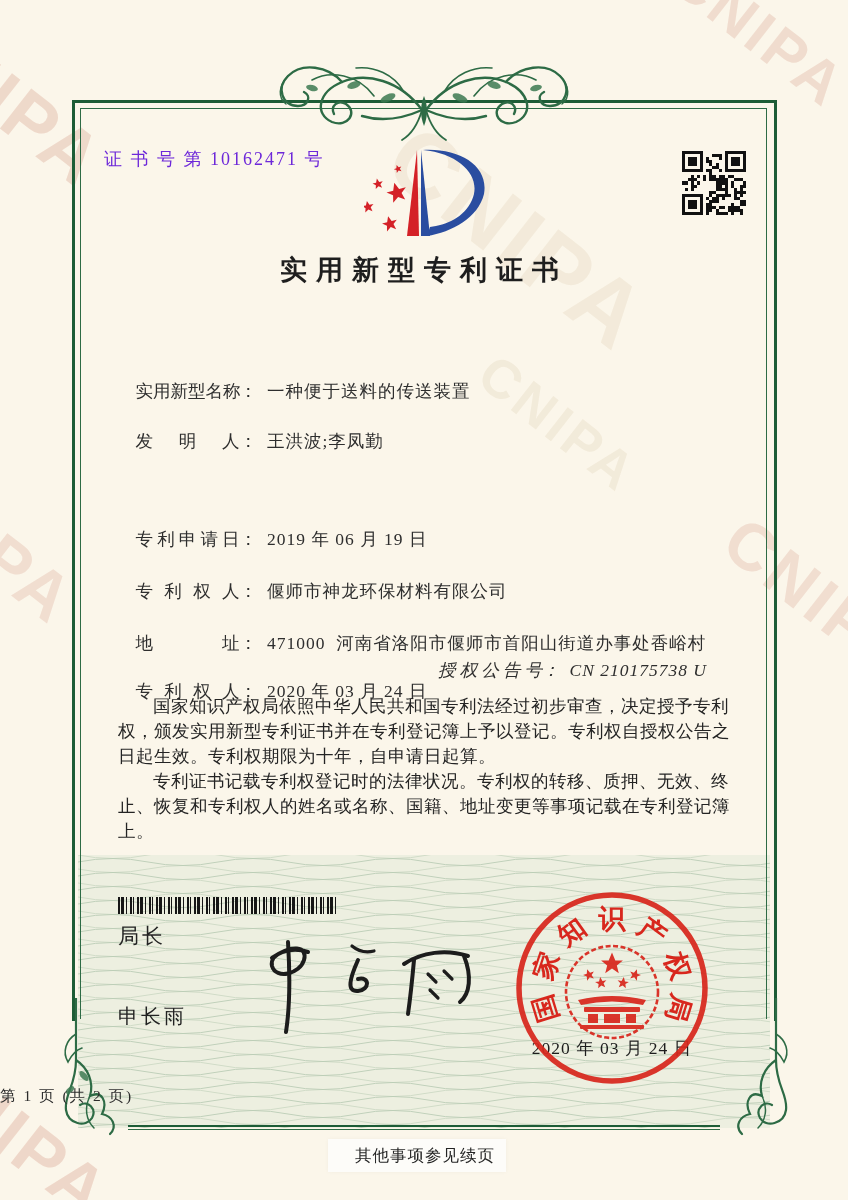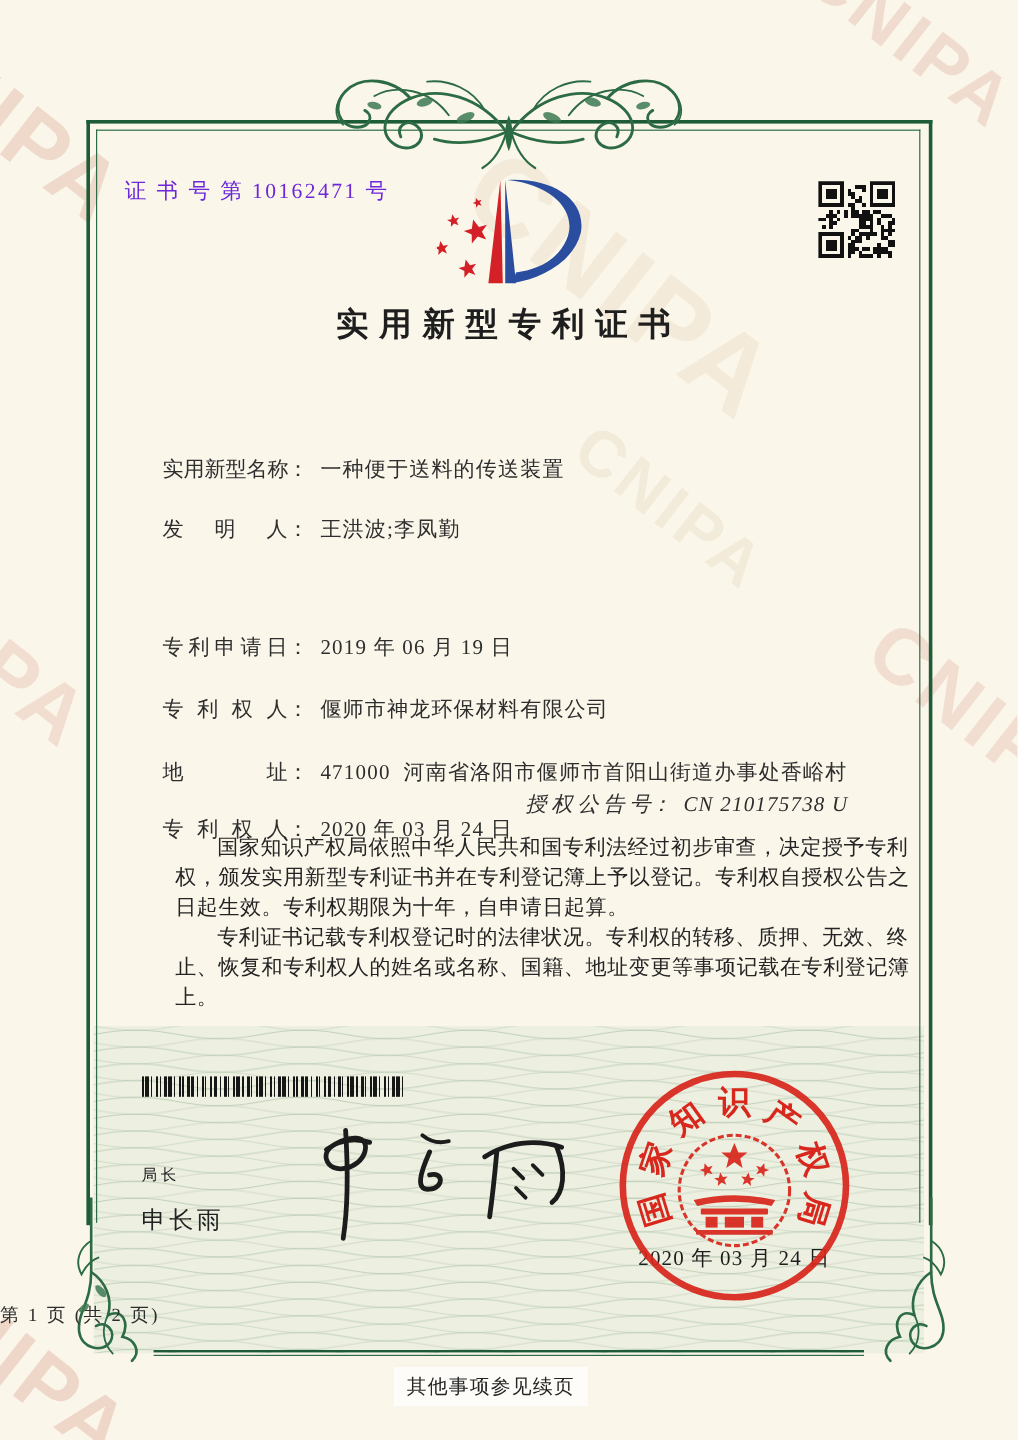--- a/index.html
+++ b/index.html
@@ -39,48 +39,48 @@
   .title{position:absolute;left:0;top:252px;width:100%;text-align:center;font-size:27px;
       font-weight:700;letter-spacing:9px;color:#1e1e1e;z-index:2;}
 
   .f-row{position:absolute;left:118px;font-size:17.5px;color:#2e2e2e;z-index:2;white-space:pre;}
   .f-label{display:inline-block;width:104px;text-align:justify;text-align-last:justify;vertical-align:top;}
   .f-colon{display:inline-block;margin-right:10px;}
   .f-value{letter-spacing:1px;}
   .f-pair2{position:absolute;left:320px;top:0;white-space:pre;font-style:italic;}
 
   .paras{position:absolute;left:118px;top:694px;width:627px;font-size:17.5px;line-height:25px;
-      color:#242424;letter-spacing:.5px;z-index:2;margin-left:28px;}
+      color:#242424;letter-spacing:.5px;z-index:2;}
   .paras p{margin:0;text-indent:2em;}
 
   .barcode{position:absolute;left:118px;top:897px;width:218px;height:17px;z-index:2;
       background:repeating-linear-gradient(90deg,
         #161616 0 2px, transparent 2px 3px,
         #161616 3px 6px, transparent 6px 8px,
         #161616 8px 9px,  transparent 9px 12px,
         #161616 12px 14px, transparent 14px 15px,
         #161616 15px 16px, transparent 16px 19px);}
 
-  .signer-title{position:absolute;left:118px;top:970px;font-size:13px;color:#222;z-index:2;
+  .signer-title{position:absolute;left:118px;top:922px;font-size:21px;color:#222;z-index:2;
       font-family:"Liberation Sans","DejaVu Sans",sans-serif;letter-spacing:3px;}
   .signer-name{position:absolute;left:118px;top:1003px;font-size:20px;color:#222;z-index:2;
       font-family:"Liberation Sans","DejaVu Sans",sans-serif;letter-spacing:3px;text-align:center;}
   .signature{position:absolute;left:246px;top:934px;z-index:2;}
 
   .seal-date{position:absolute;left:516px;top:1036px;width:192px;text-align:center;
       font-size:17.5px;color:#1d1d1d;letter-spacing:1px;z-index:3;white-space:nowrap;}
   .seal{position:absolute;left:512px;top:888px;width:200px;height:200px;z-index:4;opacity:.93;}
   .seal-char{position:absolute;font-size:27px;font-weight:700;color:#d8271d;z-index:4;
       transform-origin:center center;line-height:1;}
 
   .page-indicator{position:absolute;left:0;top:1086px;width:100%;
       font-size:15.5px;color:#2c2c2c;letter-spacing:2px;z-index:2;}
   .cont-note{position:absolute;left:328px;top:1139px;width:162px;height:33px;background:#fdfcf9;
       display:flex;align-items:center;justify-content:center;font-size:16.5px;color:#242424;
-      letter-spacing:1px;z-index:2;box-shadow:0 0 4px rgba(0,0,0,0.04);}
+      letter-spacing:1px;z-index:2;box-shadow:0 0 4px rgba(0,0,0,0.04);padding-left:16px;}
 </style>
 </head>
 <body>
 
 <div class="page">
 
   <span class="wm wm-tl">CNIPA</span>
   <span class="wm wm-tr">CNIPA</span>
   <span class="wm wm-mid1">CNIPA</span>
   <span class="wm wm-mid2">CNIPA</span>

